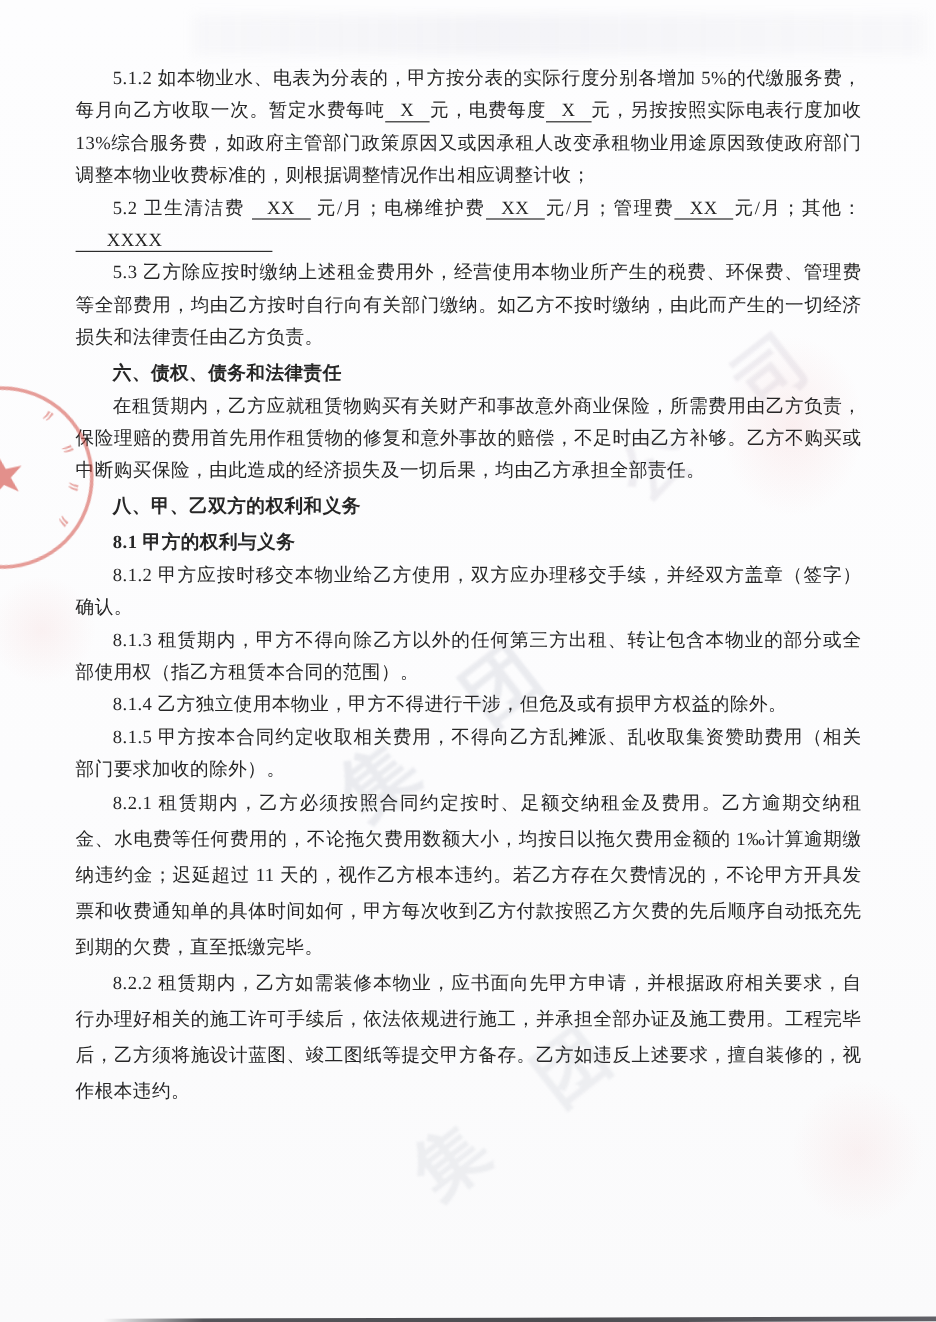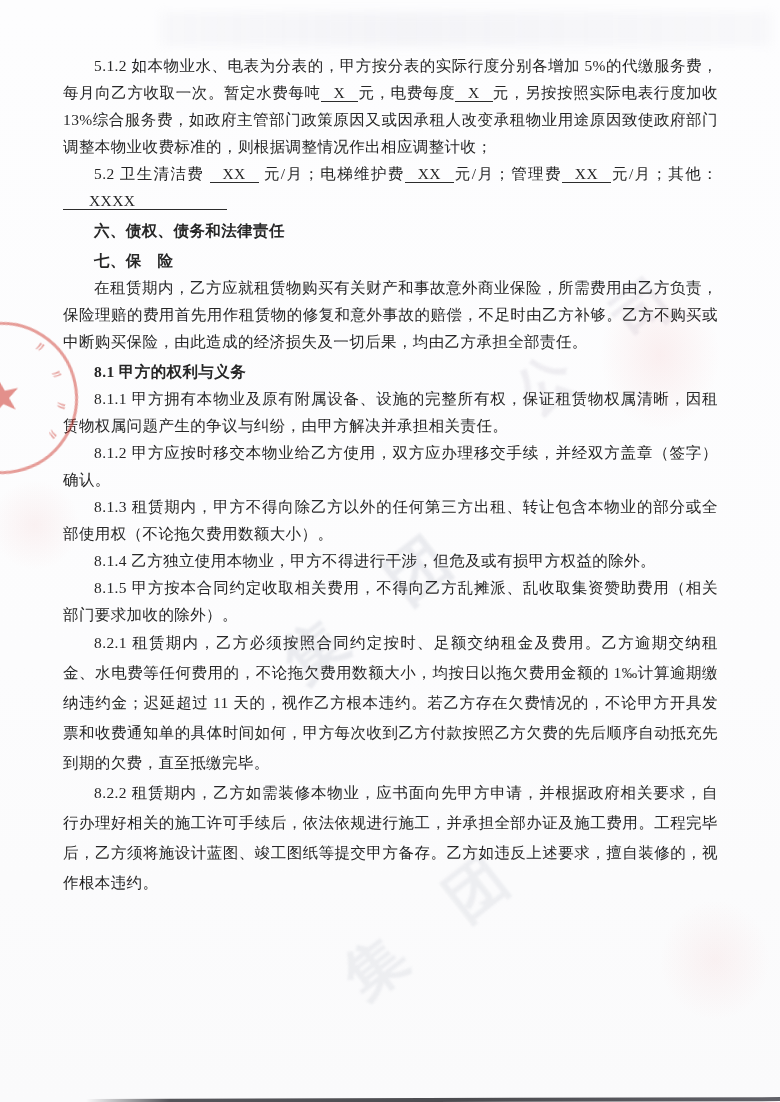--- a/index.html
+++ b/index.html
@@ -122,30 +122,30 @@
     <span class="arc-char arc-c3">〃</span>
     <span class="arc-char arc-c4">〃</span>
   </div>
 
   <div class="content">
 
     <p><span>5.1.2 如本物业水、电表为分表的，甲方按分表的实际行度分别各增加 5%的代缴服务费，每月向乙方收取一次。暂定水费每吨</span><span class="blank">X</span><span>元，电费每度</span><span class="blank">X</span><span>元，另按按照实际电表行度加收 13%综合服务费，如政府主管部门政策原因又或因承租人改变承租物业用途原因致使政府部门调整本物业收费标准的，则根据调整情况作出相应调整计收；</span></p>
 
     <p><span>5.2 卫生清洁费</span> <span class="blank">XX</span> <span>元/月；电梯维护费</span><span class="blank">XX</span><span>元/月；管理费</span><span class="blank">XX</span><span>元/月；其他：</span><span class="blank-long">XXXX</span></p>
 
+    <p>5.3 乙方除应按时缴纳上述租金费用外，经营使用本物业所产生的税费、环保费、管理费等全部费用，均由乙方按时自行向有关部门缴纳。如乙方不按时缴纳，由此而产生的一切经济损失和法律责任由乙方负责。</p>
 
     <h3>六、债权、债务和法律责任</h3>
 
-    <h3>七、保　险</h3>
     <p>在租赁期内，乙方应就租赁物购买有关财产和事故意外商业保险，所需费用由乙方负责，保险理赔的费用首先用作租赁物的修复和意外事故的赔偿，不足时由乙方补够。乙方不购买或中断购买保险，由此造成的经济损失及一切后果，均由乙方承担全部责任。</p>
 
+    <h3>八、甲、乙双方的权利和义务</h3>
     <h3>8.1 甲方的权利与义务</h3>
-    <p>8.1.1 甲方拥有本物业及原有附属设备、设施的完整所有权，保证租赁物权属清晰，因租赁物权属问题产生的争议与纠纷，由甲方解决并承担相关责任。</p>
     <p>8.1.2 甲方应按时移交本物业给乙方使用，双方应办理移交手续，并经双方盖章（签字）确认。</p>
-    <p>8.1.3 租赁期内，甲方不得向除乙方以外的任何第三方出租、转让包含本物业的部分或全部使用权（不论拖欠费用数额大小）。</p>
+    <p>8.1.3 租赁期内，甲方不得向除乙方以外的任何第三方出租、转让包含本物业的部分或全部使用权（指乙方租赁本合同的范围）。</p>
     <p>8.1.4 乙方独立使用本物业，甲方不得进行干涉，但危及或有损甲方权益的除外。</p>
     <p>8.1.5 甲方按本合同约定收取相关费用，不得向乙方乱摊派、乱收取集资赞助费用（相关部门要求加收的除外）。</p>
 
     <div class="sec82">
       <p>8.2.1 租赁期内，乙方必须按照合同约定按时、足额交纳租金及费用。乙方逾期交纳租金、水电费等任何费用的，不论拖欠费用数额大小，均按日以拖欠费用金额的 1‰计算逾期缴纳违约金；迟延超过 11 天的，视作乙方根本违约。若乙方存在欠费情况的，不论甲方开具发票和收费通知单的具体时间如何，甲方每次收到乙方付款按照乙方欠费的先后顺序自动抵充先到期的欠费，直至抵缴完毕。</p>
       <p>8.2.2 租赁期内，乙方如需装修本物业，应书面向先甲方申请，并根据政府相关要求，自行办理好相关的施工许可手续后，依法依规进行施工，并承担全部办证及施工费用。工程完毕后，乙方须将施设计蓝图、竣工图纸等提交甲方备存。乙方如违反上述要求，擅自装修的，视作根本违约。</p>
 
     </div>
 
   </div>

